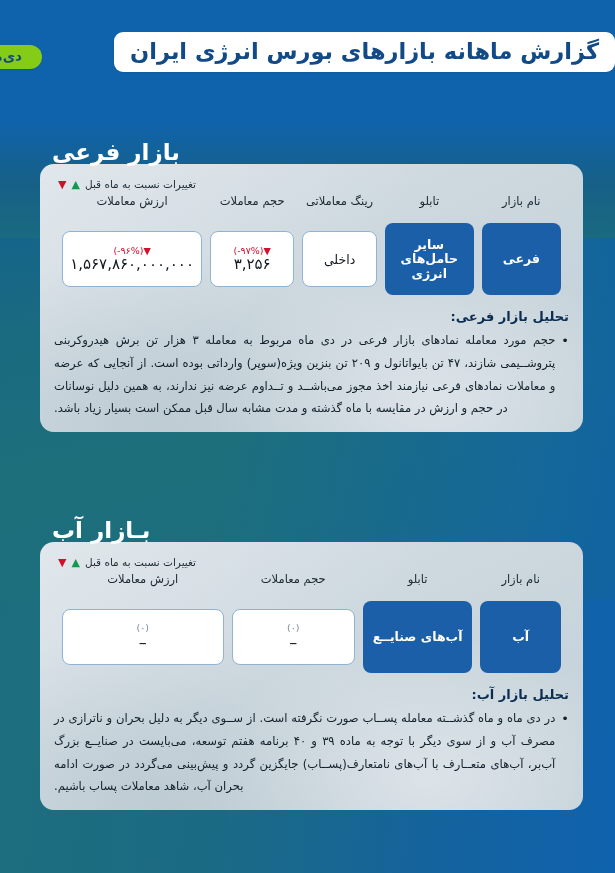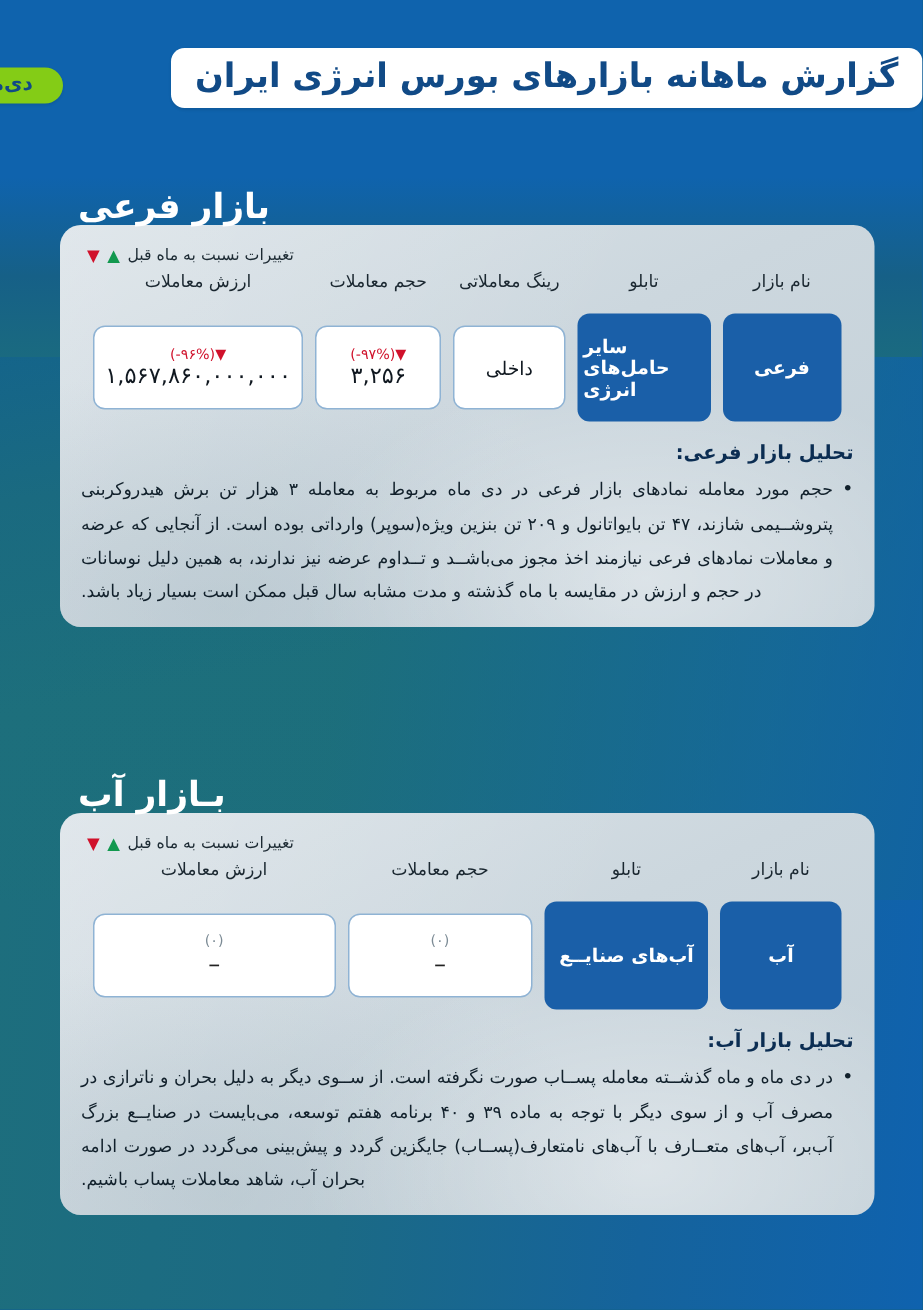--- a/index.html
+++ b/index.html
@@ -129,21 +129,21 @@
     white-space: nowrap;
     box-shadow: 0 1px 2px rgba(0,0,0,0.10);
   }
 
   
   .section {
     position: absolute;
     left: 40px;
     right: 32px;
   }
-  #section-sub { top: 126px; }
+  #section-sub { top: 140px; }
   #section-water { top: 518px; }
 
   .section-title {
     position: relative;
     z-index: 3;
     color: #ffffff;
     font-size: 23px;
     font-weight: bold;
     text-align: left;
     padding-left: 12px;
@@ -217,21 +217,21 @@
   .cell-blue {
     background: #1a5fa8;
     color: #ffffff;
     font-weight: bold;
     font-size: 12.5px;
     border-radius: 8px;
     height: 72px;
     display: flex;
     align-items: center;
     justify-content: center;
-    text-align: left;
+    text-align: center;
     line-height: 1.15;
     padding: 0 4px;
   }
   .cell-white {
     background: #ffffff;
     border: 1.3px solid #8fb3d4;
     border-radius: 8px;
     height: 56px;
     display: flex;
     flex-direction: column;

